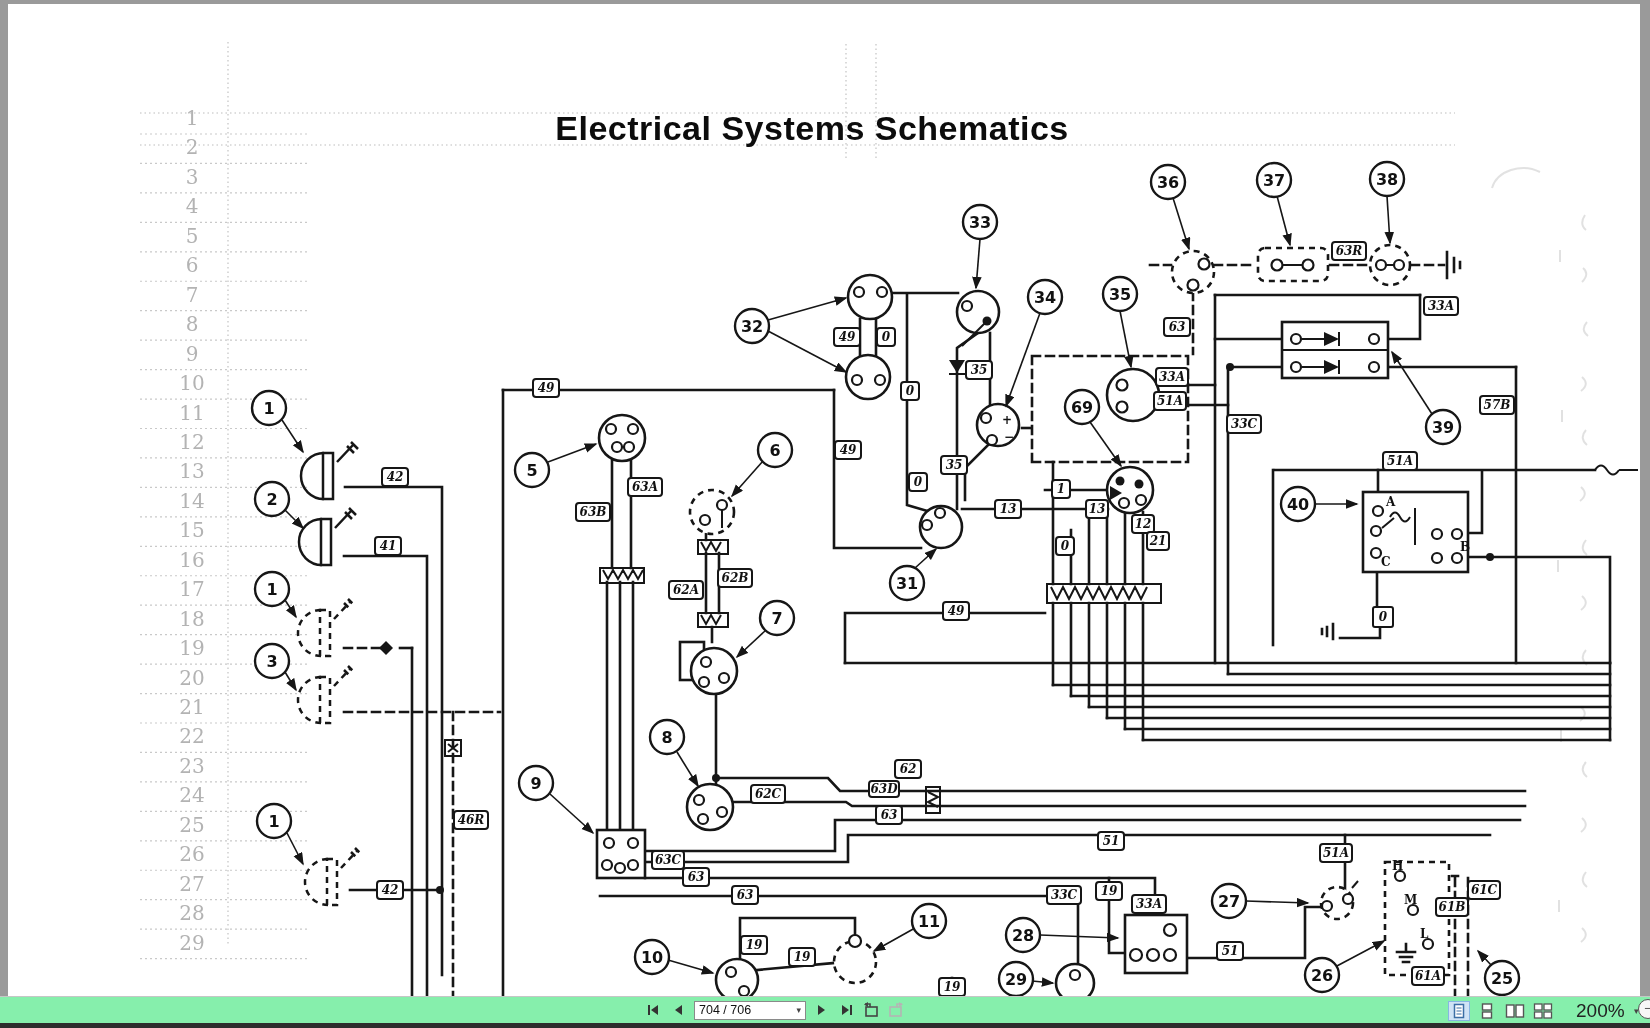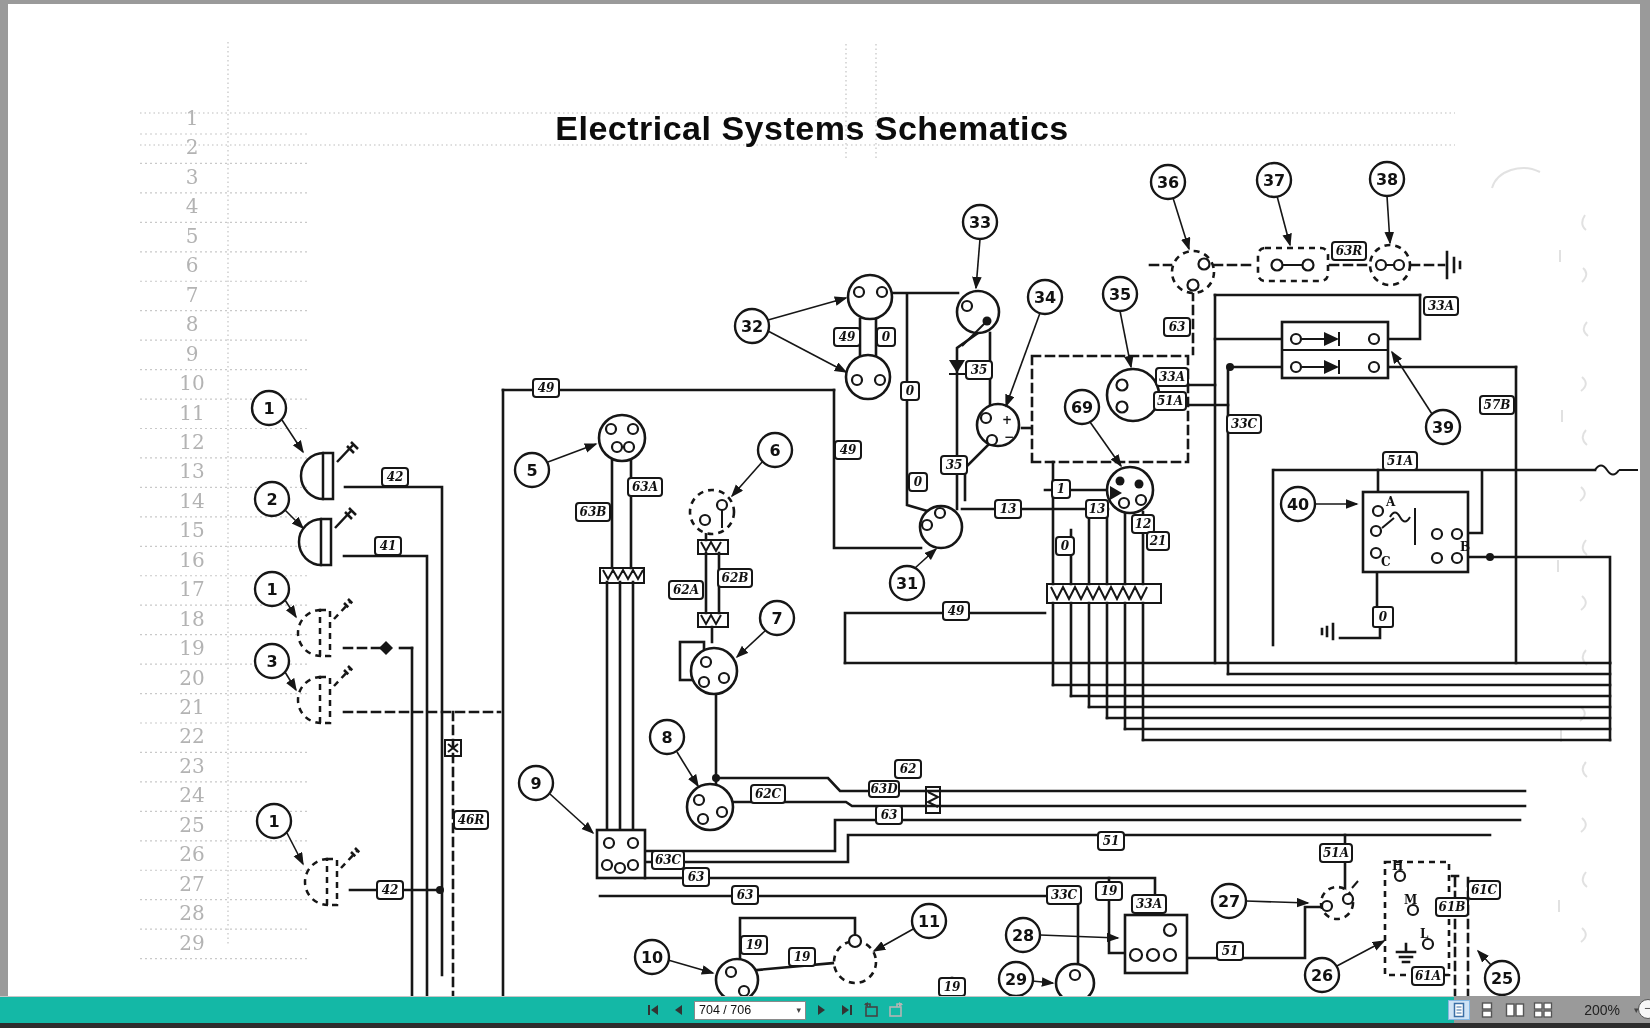--- a/index.html
+++ b/index.html
@@ -25,35 +25,35 @@
            font-size:12px;text-anchor:middle;fill:#111}
   .cl{font-family:"DejaVu Serif",serif;font-weight:bold;font-size:12px;fill:#111}
   .ldr{stroke:#161616;stroke-width:1.6;fill:none;marker-end:url(#ah)}
   .rowt{font-family:"DejaVu Serif",serif;font-size:20px;fill:#b3b3b3;text-anchor:middle}
   .rline{stroke:#c9c9c9;stroke-width:1.2;stroke-dasharray:2,3;fill:none}
   .mline{stroke:#bdbdbd;stroke-width:1.1;stroke-dasharray:1.5,3;fill:none}
   .bleed{opacity:.17}
   .bleed path{stroke:#555;stroke-width:2;fill:none}
   .ls{stroke:#161616;stroke-width:2.5;fill:none}
   
-  .toolbar{position:absolute;left:0;top:996px;width:1454px;height:27px;background:#14b8a6;
+  .toolbar{position:absolute;left:0;top:996px;width:1650px;height:27px;background:#86efac;
            border-top:1px solid #c6c6c6;box-sizing:border-box}
   .darkstrip{position:absolute;left:0;top:1023px;width:1650px;height:5px;background:#2d2d2d}
   .navg{position:absolute;left:644px;top:3px;display:flex;align-items:center;gap:5px}
   .tbtn{width:20px;height:20px;border:none;background:transparent;padding:1px;cursor:pointer;
         display:flex;align-items:center;justify-content:center}
   .pagebox{width:112px;height:19px;background:#fff;border:1px solid #8a8a8a;font-size:12.5px;
            color:#111;display:flex;align-items:center;justify-content:space-between;
            padding:0 4px;box-sizing:border-box}
   .caret{font-size:9px;color:#444;line-height:1}
   .viewg{position:absolute;left:1448px;top:3px;display:flex;align-items:center;gap:6px}
   .layicon{width:22px;height:20px;display:flex;align-items:center;justify-content:center;
            border:1px solid transparent;box-sizing:border-box}
   .layicon.active{background:#cfe3f6;border:1px solid #86b7e2}
-  .zoomtxt{font-size:14px;color:#222;margin-left:16px;width:44px;text-align:right}
+  .zoomtxt{font-size:19px;color:#222;margin-left:16px;width:44px;text-align:center}
   .zcaret{font-size:9px;color:#444;margin-left:8px}
   .zoomout{position:absolute;left:1638px;top:2px;width:20px;height:20px;border:1.6px solid #555;
            border-radius:50%;color:#555;font-size:14px;line-height:17px;text-align:center;
            background:#f7f7f7;box-sizing:border-box}
 </style>
 </head>
 <body>
 
 <div class="page">
 <svg viewBox="8 4 1632 992" width="1632" height="992">

